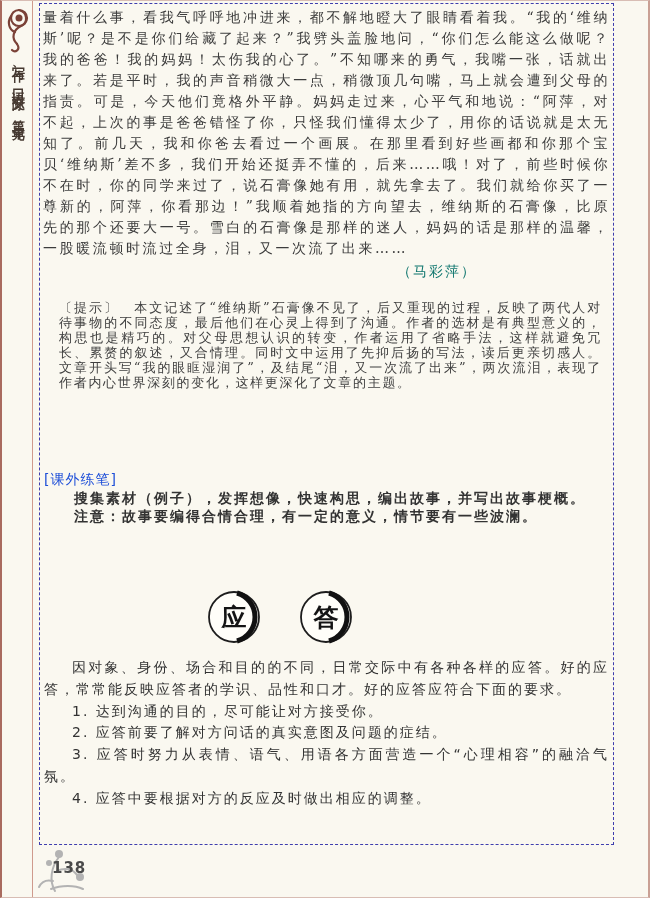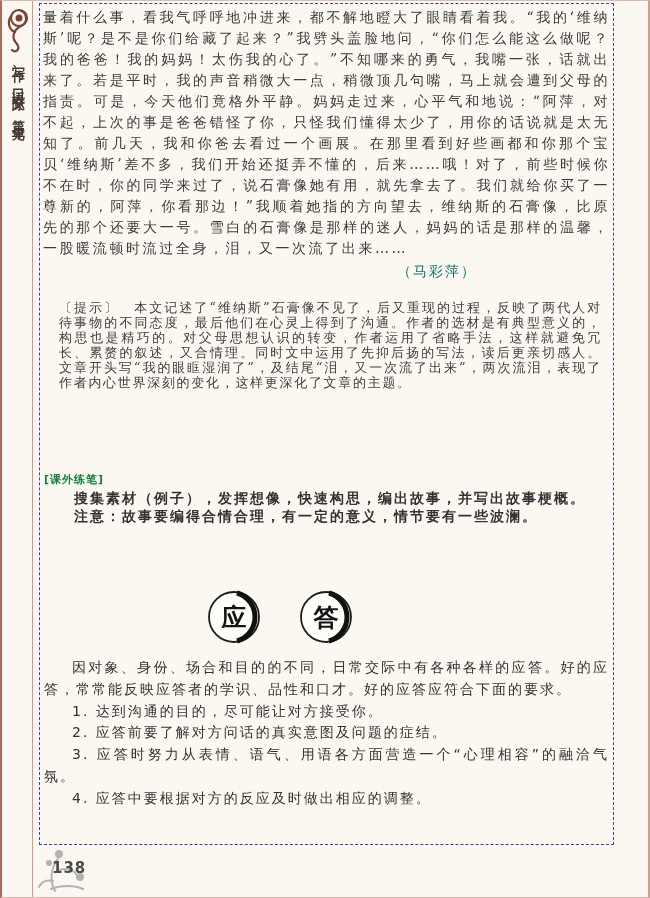--- a/index.html
+++ b/index.html
@@ -31,22 +31,22 @@
     position:absolute; top:259px; right:136px;
     font-size:14px; letter-spacing:2px; color:#0f766e;
   }
   .hint {
     position:absolute; top:296px; left:19px; right:11px;
     font-size:13px; letter-spacing:1.7px; line-height:15px;
     text-align:justify; color:#404040;
   }
   .exercise { position:absolute; top:466px; left:4px; right:6px; }
   .exercise-heading {
-    font-family:"DejaVu Sans", sans-serif; font-weight:bold;
-    font-size:11px; letter-spacing:1px; color:#15803d; line-height:19px;
+    font-family:"DejaVu Sans", sans-serif; font-weight:normal;
+    font-size:14px; letter-spacing:1px; color:#1d4ed8; line-height:19px;
   }
   .exercise-line {
     margin:0 0 0 30px;
     font-family:"DejaVu Sans", sans-serif; font-weight:600;
     font-size:14px; letter-spacing:2px; line-height:18px; color:#333;
   }
   .seals { position:absolute; top:584px; left:167px; display:flex; gap:34px; }
   .seal { position:relative; width:58px; height:60px; }
   .seal svg { position:absolute; left:0; top:0; }
   .seal-char {

